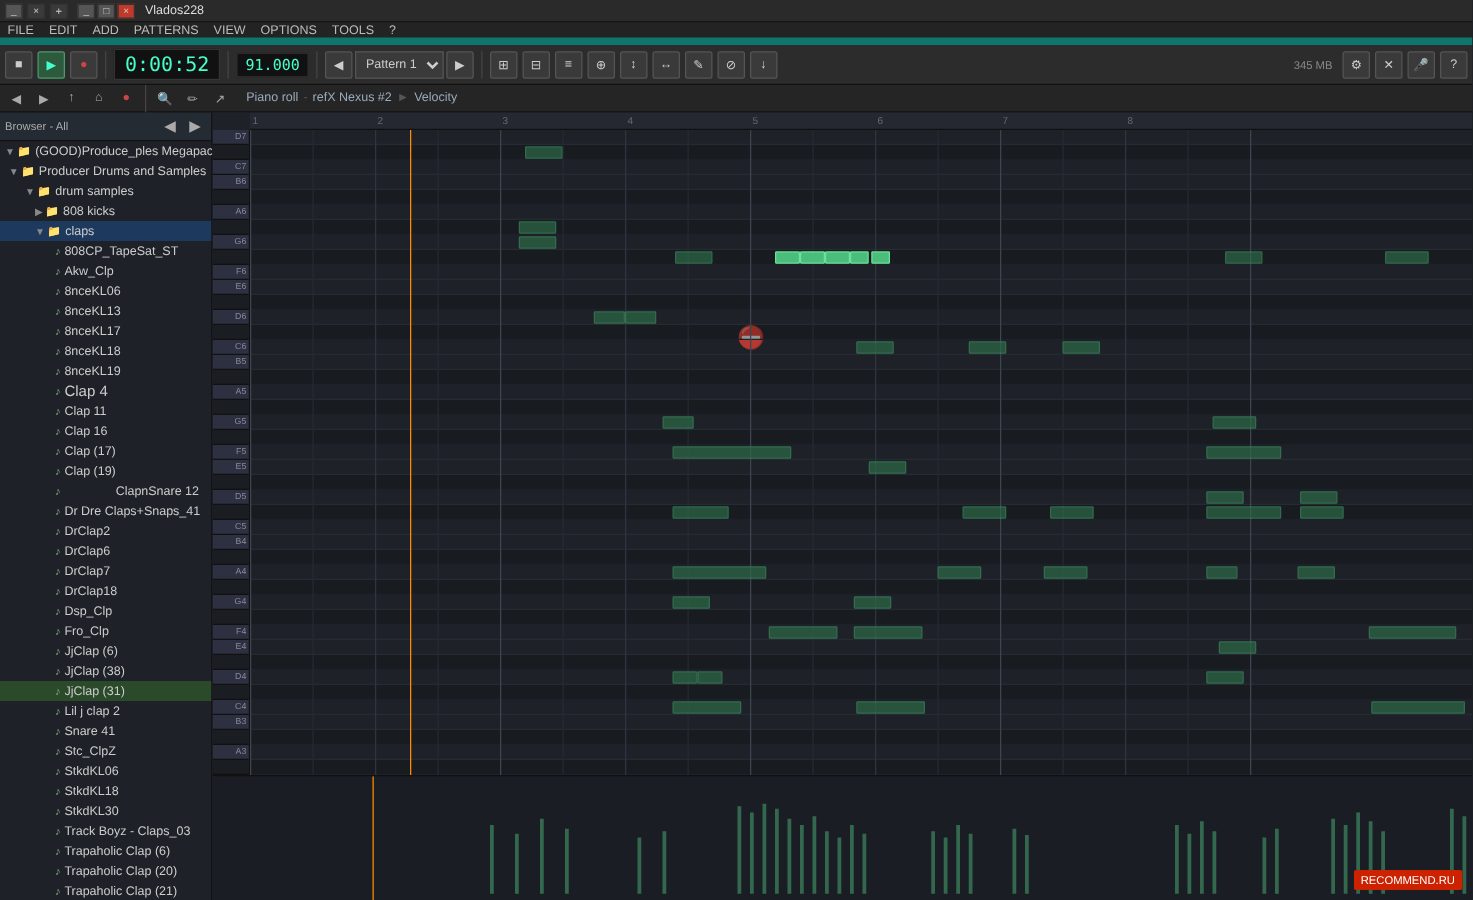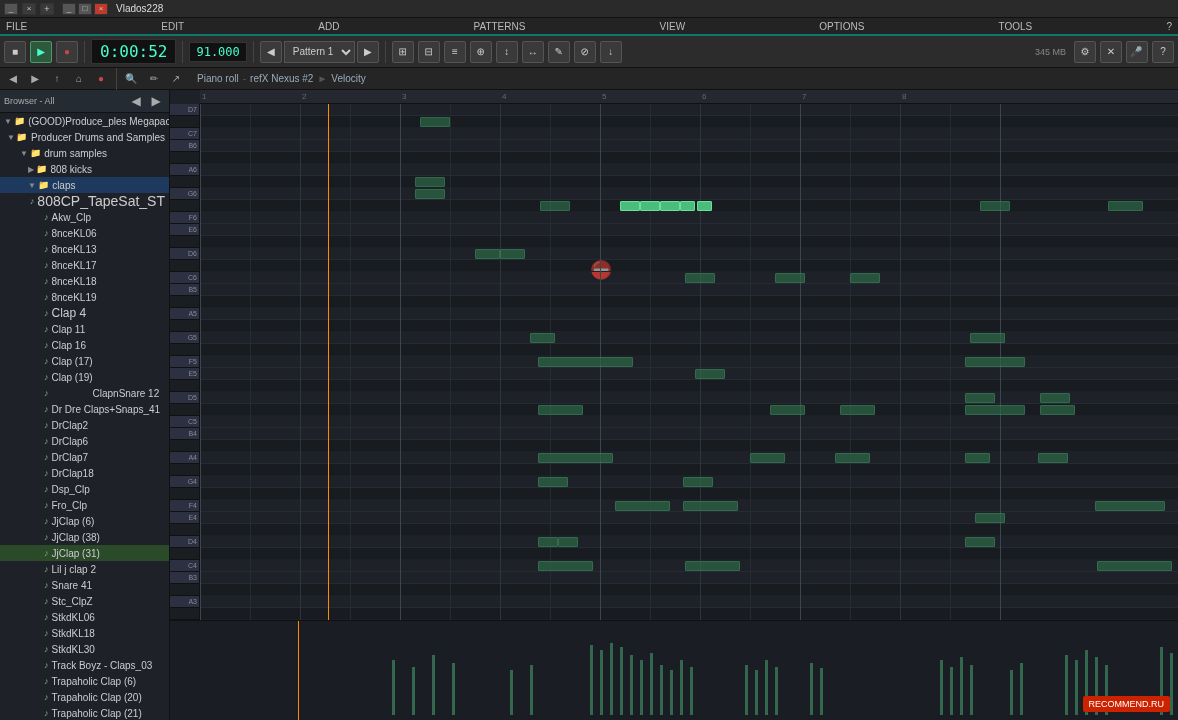--- a/index.html
+++ b/index.html
@@ -46,23 +46,22 @@
       margin-left: 8px;
     }
 
     
     #menu-bar {
       display: flex;
       align-items: center;
       background: #232323;
       height: 18px;
       padding: 0 4px;
-      border-bottom: 2px solid #0f766e;
+      border-bottom: 6px solid #0f766e;
       gap: 8px;
-      justify-content: space-between;
     }
     .menu-item {
       font-size: 10px;
       color: #bbb;
       cursor: pointer;
       padding: 0 2px;
     }
 
     
     #toolbar {
@@ -430,21 +429,21 @@
           <span class="tree-icon folder-icon">📁</span>
           <span style="font-size:10px;">claps</span>
         </div>
         <div class="tree-item">
           <span class="tree-indent" style="display:inline-block;width:8px;"></span>
           <span class="tree-indent" style="display:inline-block;width:8px;"></span>
           <span class="tree-indent" style="display:inline-block;width:8px;"></span>
           <span class="tree-indent" style="display:inline-block;width:8px;"></span>
           <span class="tree-indent" style="display:inline-block;width:8px;"></span>
           <span class="tree-icon audio-icon">♪</span>
-          <span style="font-size:14px;">808CP_TapeSat_ST</span>
+          <span style="font-size:10px;">808CP_TapeSat_ST</span>
         </div>
         <div class="tree-item">
           <span class="tree-indent" style="display:inline-block;width:8px;"></span>
           <span class="tree-indent" style="display:inline-block;width:8px;"></span>
           <span class="tree-indent" style="display:inline-block;width:8px;"></span>
           <span class="tree-indent" style="display:inline-block;width:8px;"></span>
           <span class="tree-indent" style="display:inline-block;width:8px;"></span>
           <span class="tree-icon audio-icon">♪</span>
           <span style="font-size:10px;">Akw_Clp</span>
         </div>

